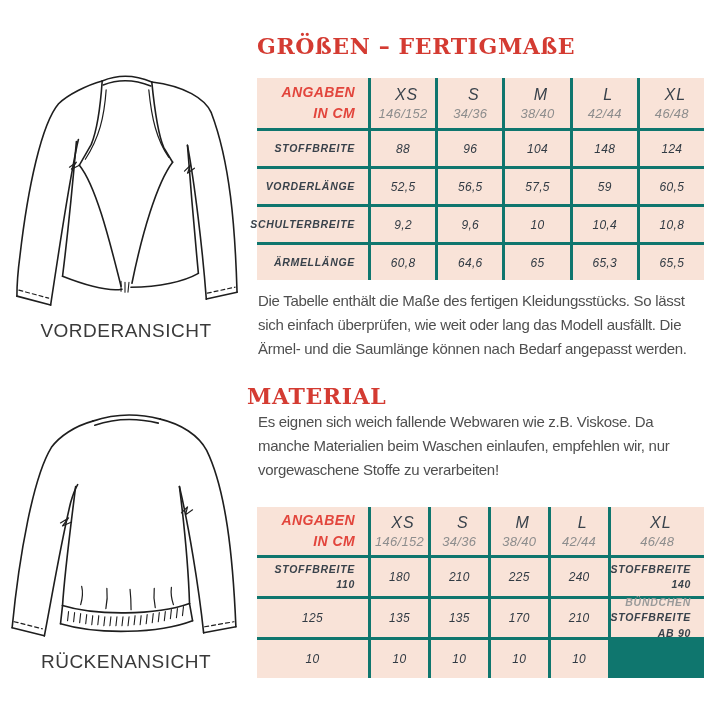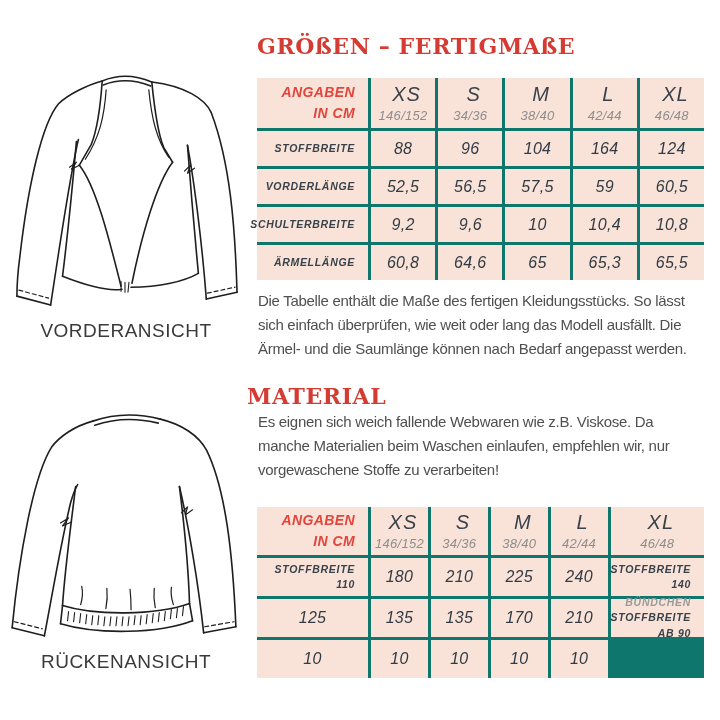--- a/index.html
+++ b/index.html
@@ -48,31 +48,31 @@
   .cell.label{align-items:flex-end;padding-right:13px;}
   .red-hd{
     color:#e2453c;
     font-size:14px;
     font-weight:700;
     letter-spacing:0.4px;
     text-align:right;
     line-height:1.5;
   }
   .red-hd span{display:block;}
-  .size{font-size:20px;color:#39424b;letter-spacing:1px;margin-left:7px;}
+  .size{font-size:16px;color:#39424b;letter-spacing:1px;margin-left:7px;}
   .range{font-size:13px;color:#8d8d8d;margin-top:2px;letter-spacing:0.3px;text-align:center;}
   .rlabel{
     font-size:10.5px;font-weight:700;color:#39424b;
     letter-spacing:0.7px;text-align:right;line-height:1.45;
   }
   .rlabel-top{
     font-size:10.5px;font-weight:600;color:#9a9a9a;
     letter-spacing:0.7px;text-align:right;line-height:1.45;
   }
-  .val{font-size:16px;color:#323b44;letter-spacing:0.3px;}
+  .val{font-size:12px;color:#323b44;letter-spacing:0.3px;}
 
   
   .fig-svg{display:block;}
   .fig-label{
     font-size:19px;color:#3a3a3a;letter-spacing:0.5px;
     text-align:center;width:252px;
   }
 </style>
 </head>
 <body>
@@ -169,21 +169,21 @@
     <div class="cell">
         <div class="val">88</div>
       </div>
     <div class="cell">
         <div class="val">96</div>
       </div>
     <div class="cell">
         <div class="val">104</div>
       </div>
     <div class="cell">
-        <div class="val">164</div>
+        <div class="val">148</div>
       </div>
     <div class="cell">
         <div class="val">124</div>
       </div>
 
     <div class="cell label">
         <div class="rlabel">VORDERLÄNGE</div>
       </div>
     <div class="cell">
         <div class="val">52,5</div>

